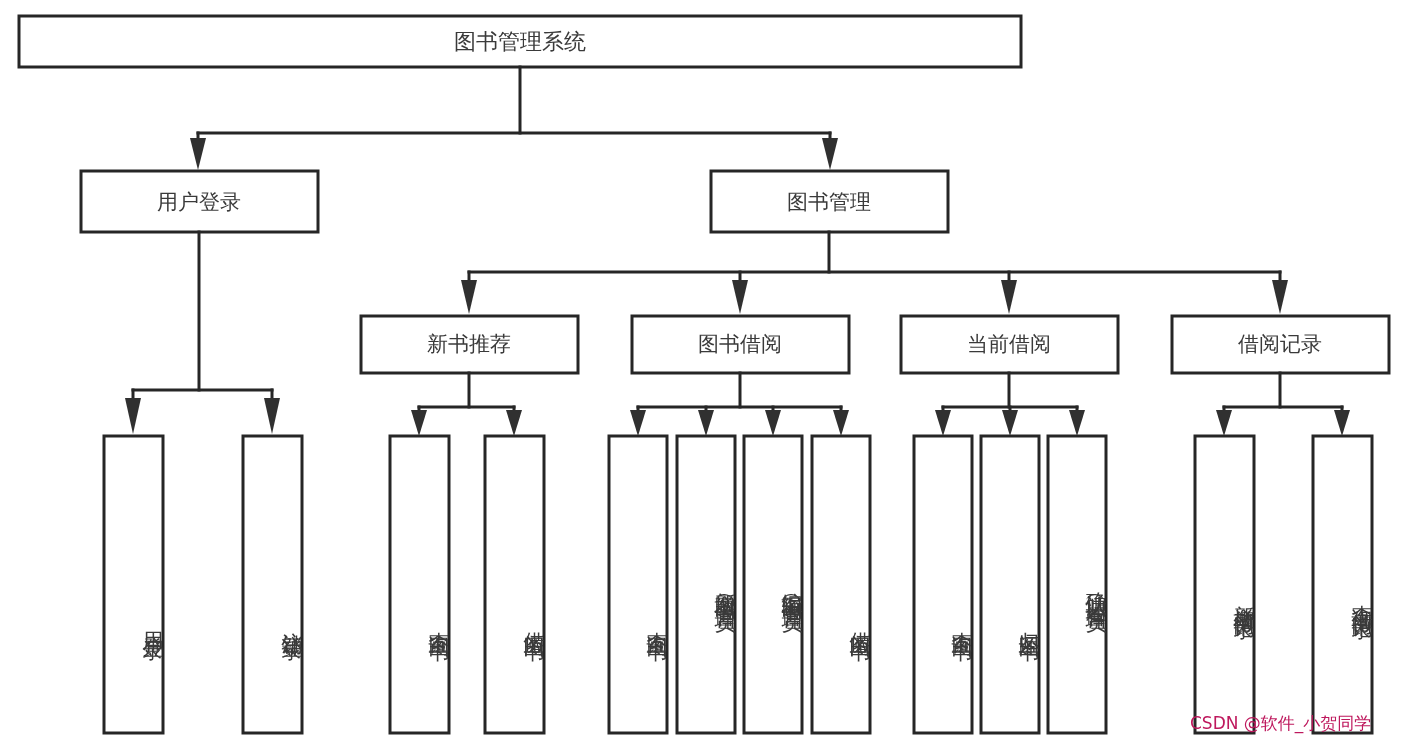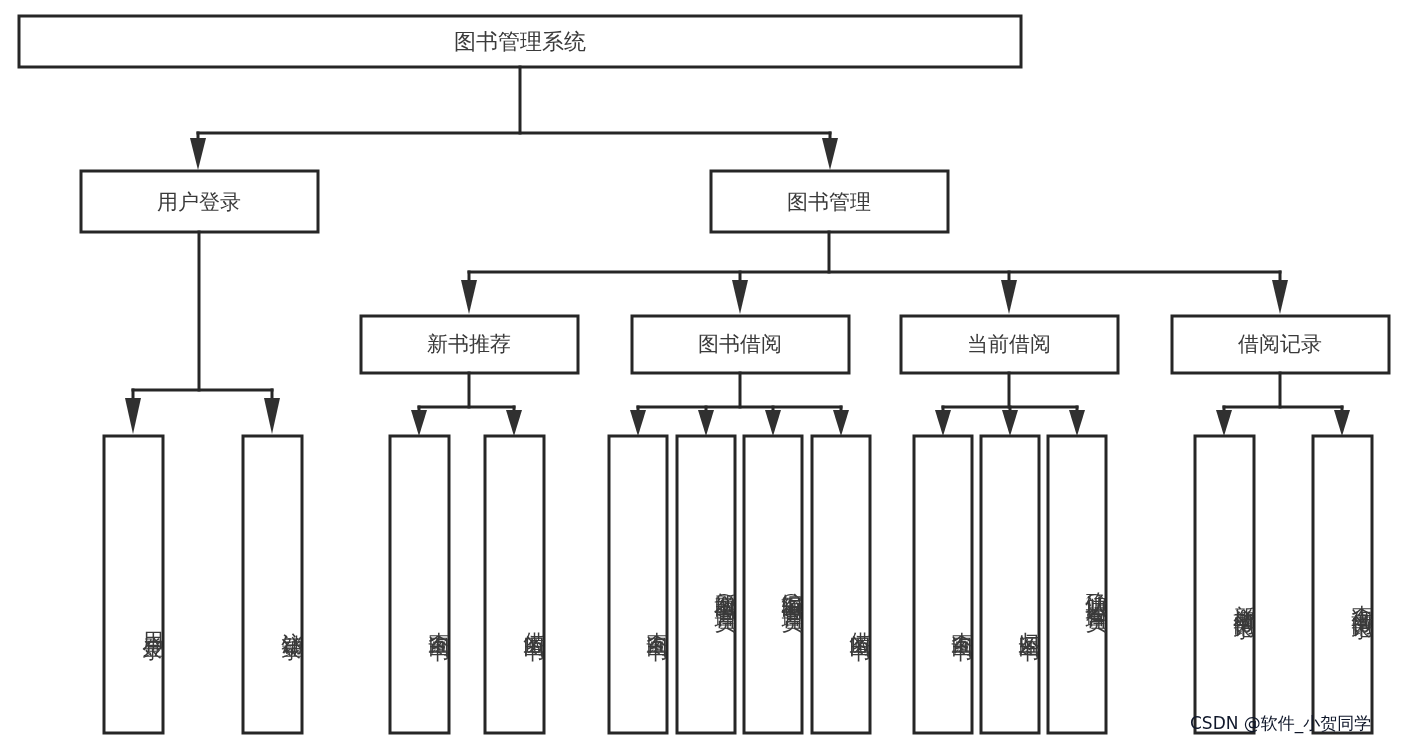--- a/index.html
+++ b/index.html
@@ -64,21 +64,21 @@
     white-space: nowrap;
     display: flex;
     align-items: flex-start;
     justify-content: center;
     pointer-events: none;
   }
   .watermark {
     position: absolute;
     font-family: "DejaVu Sans", "Liberation Sans", sans-serif;
     font-size: 17px;
-    color: #0f172a;
+    color: #be185d;
     white-space: nowrap;
     left: 1190px;
     top: 712px;
   }
 </style>
 </head>
 <body>
 
 <div id="diagram-root">
 

